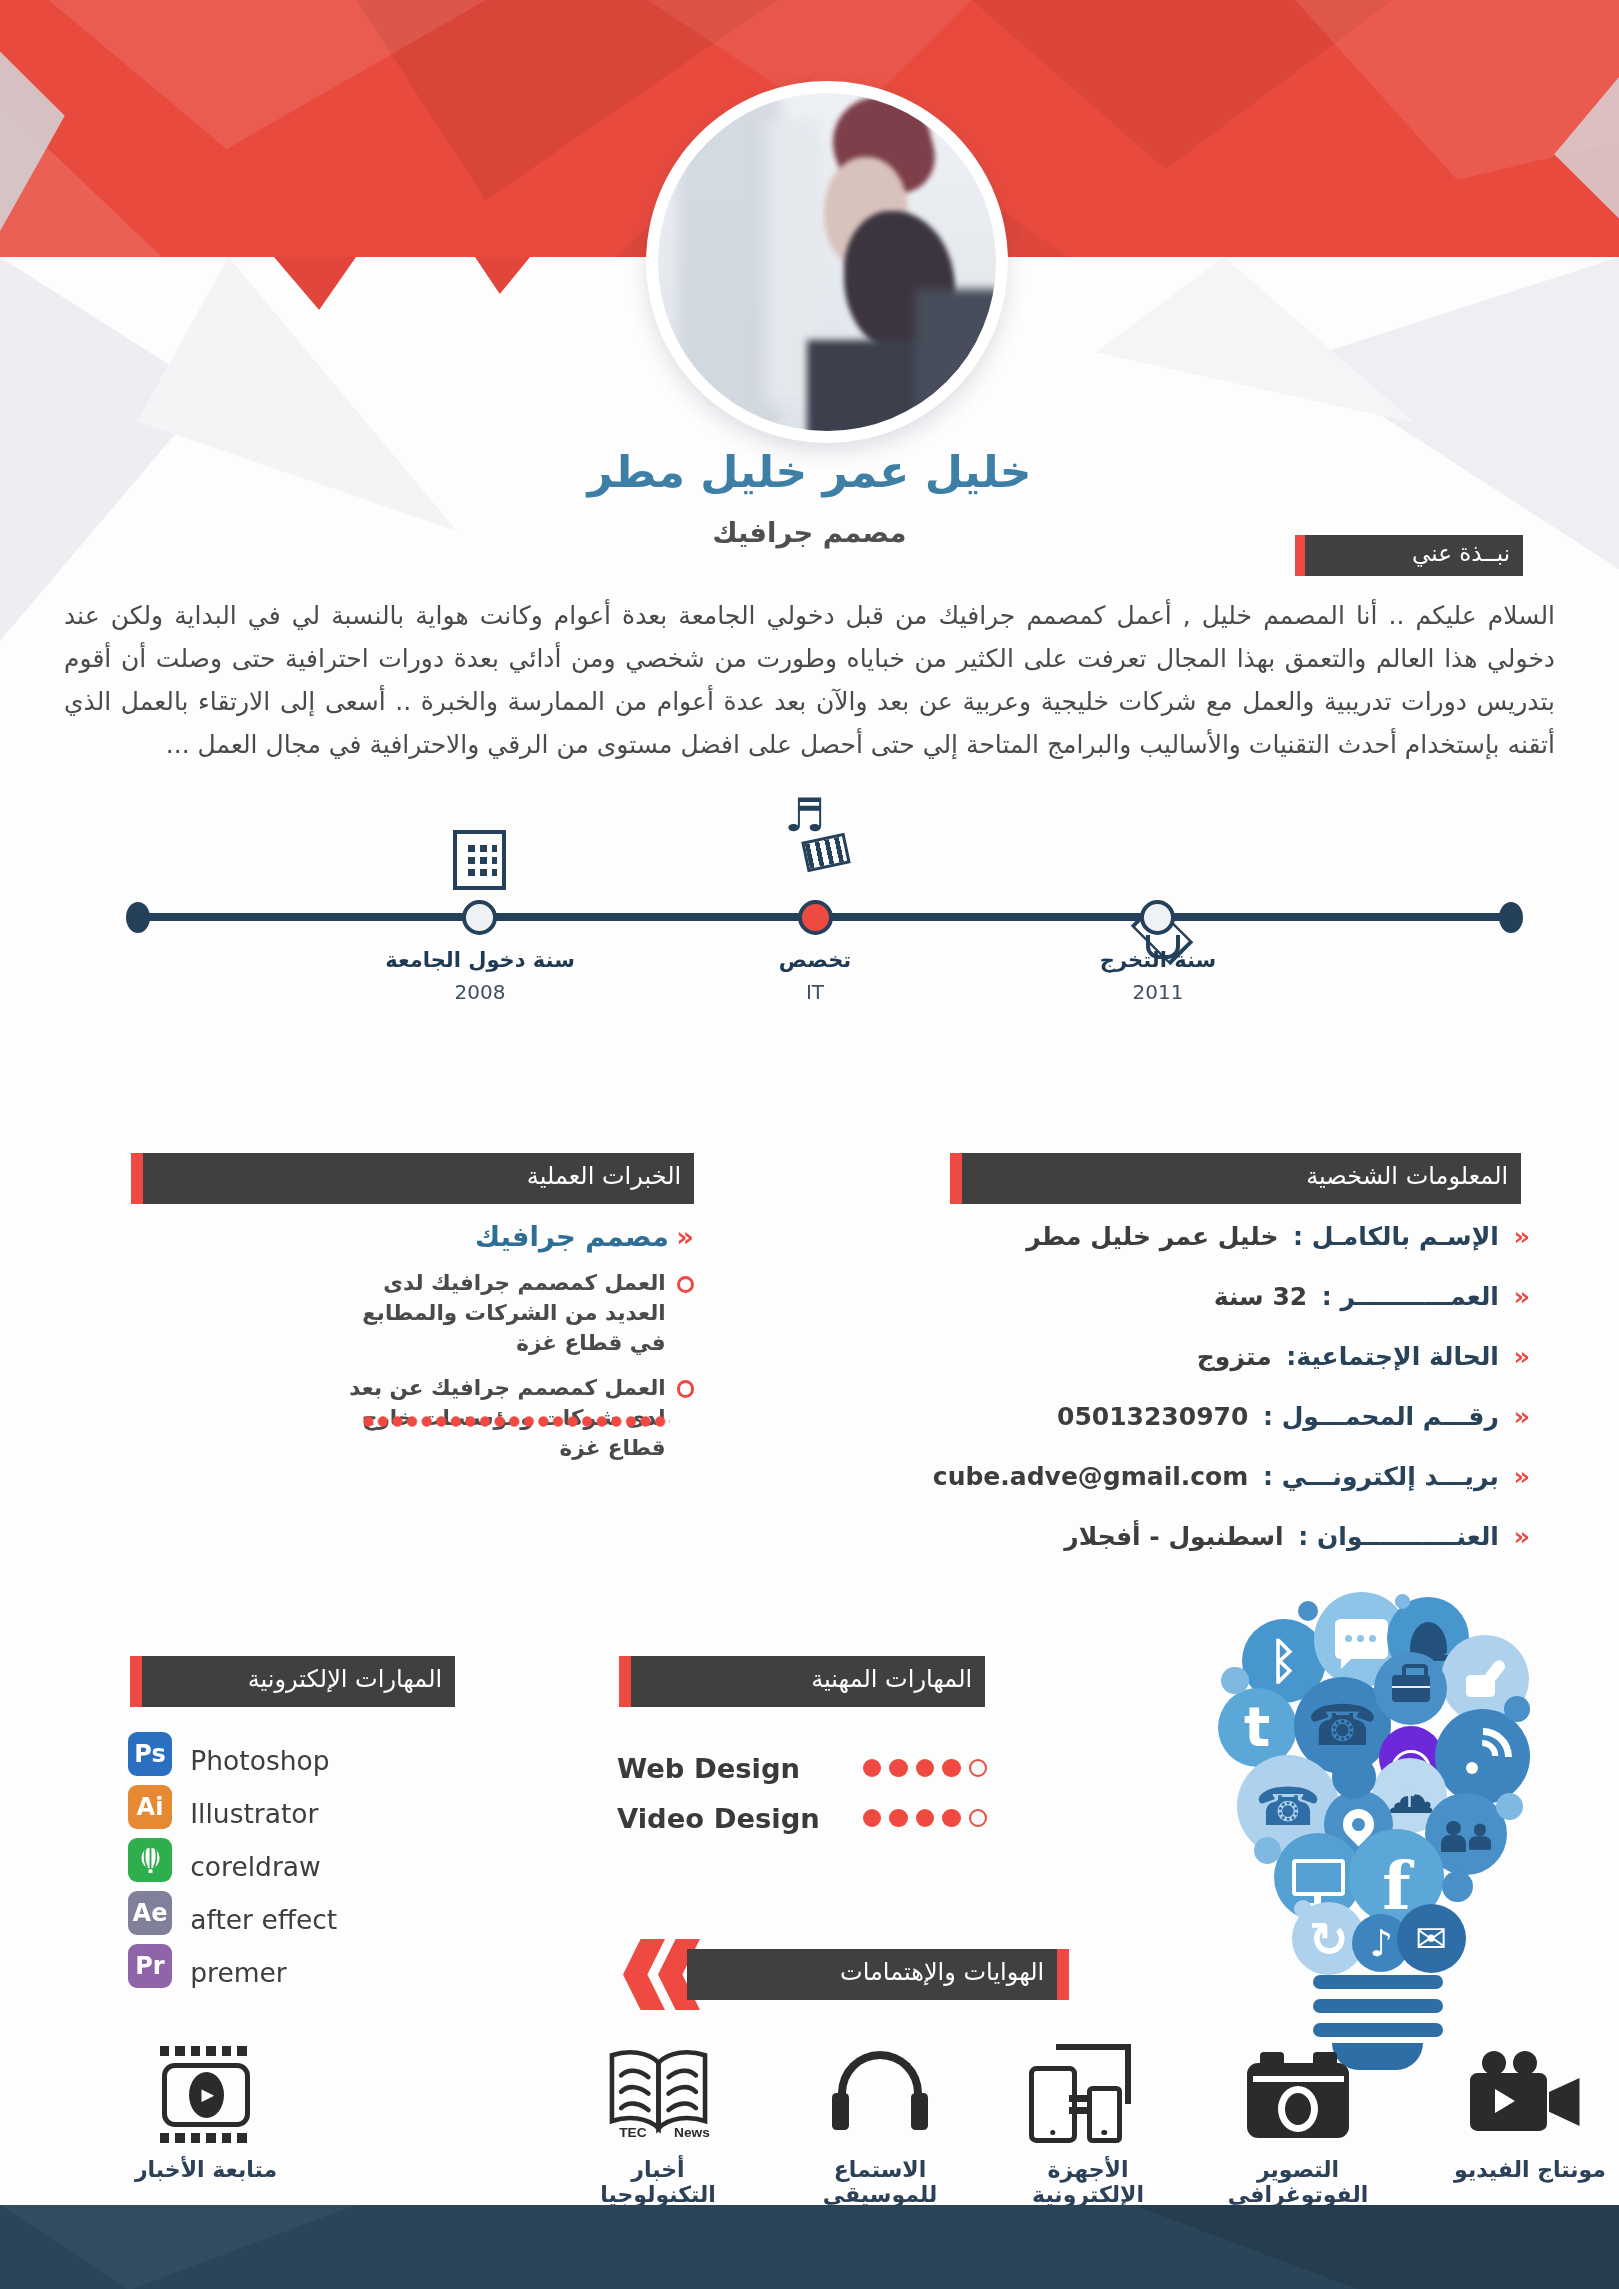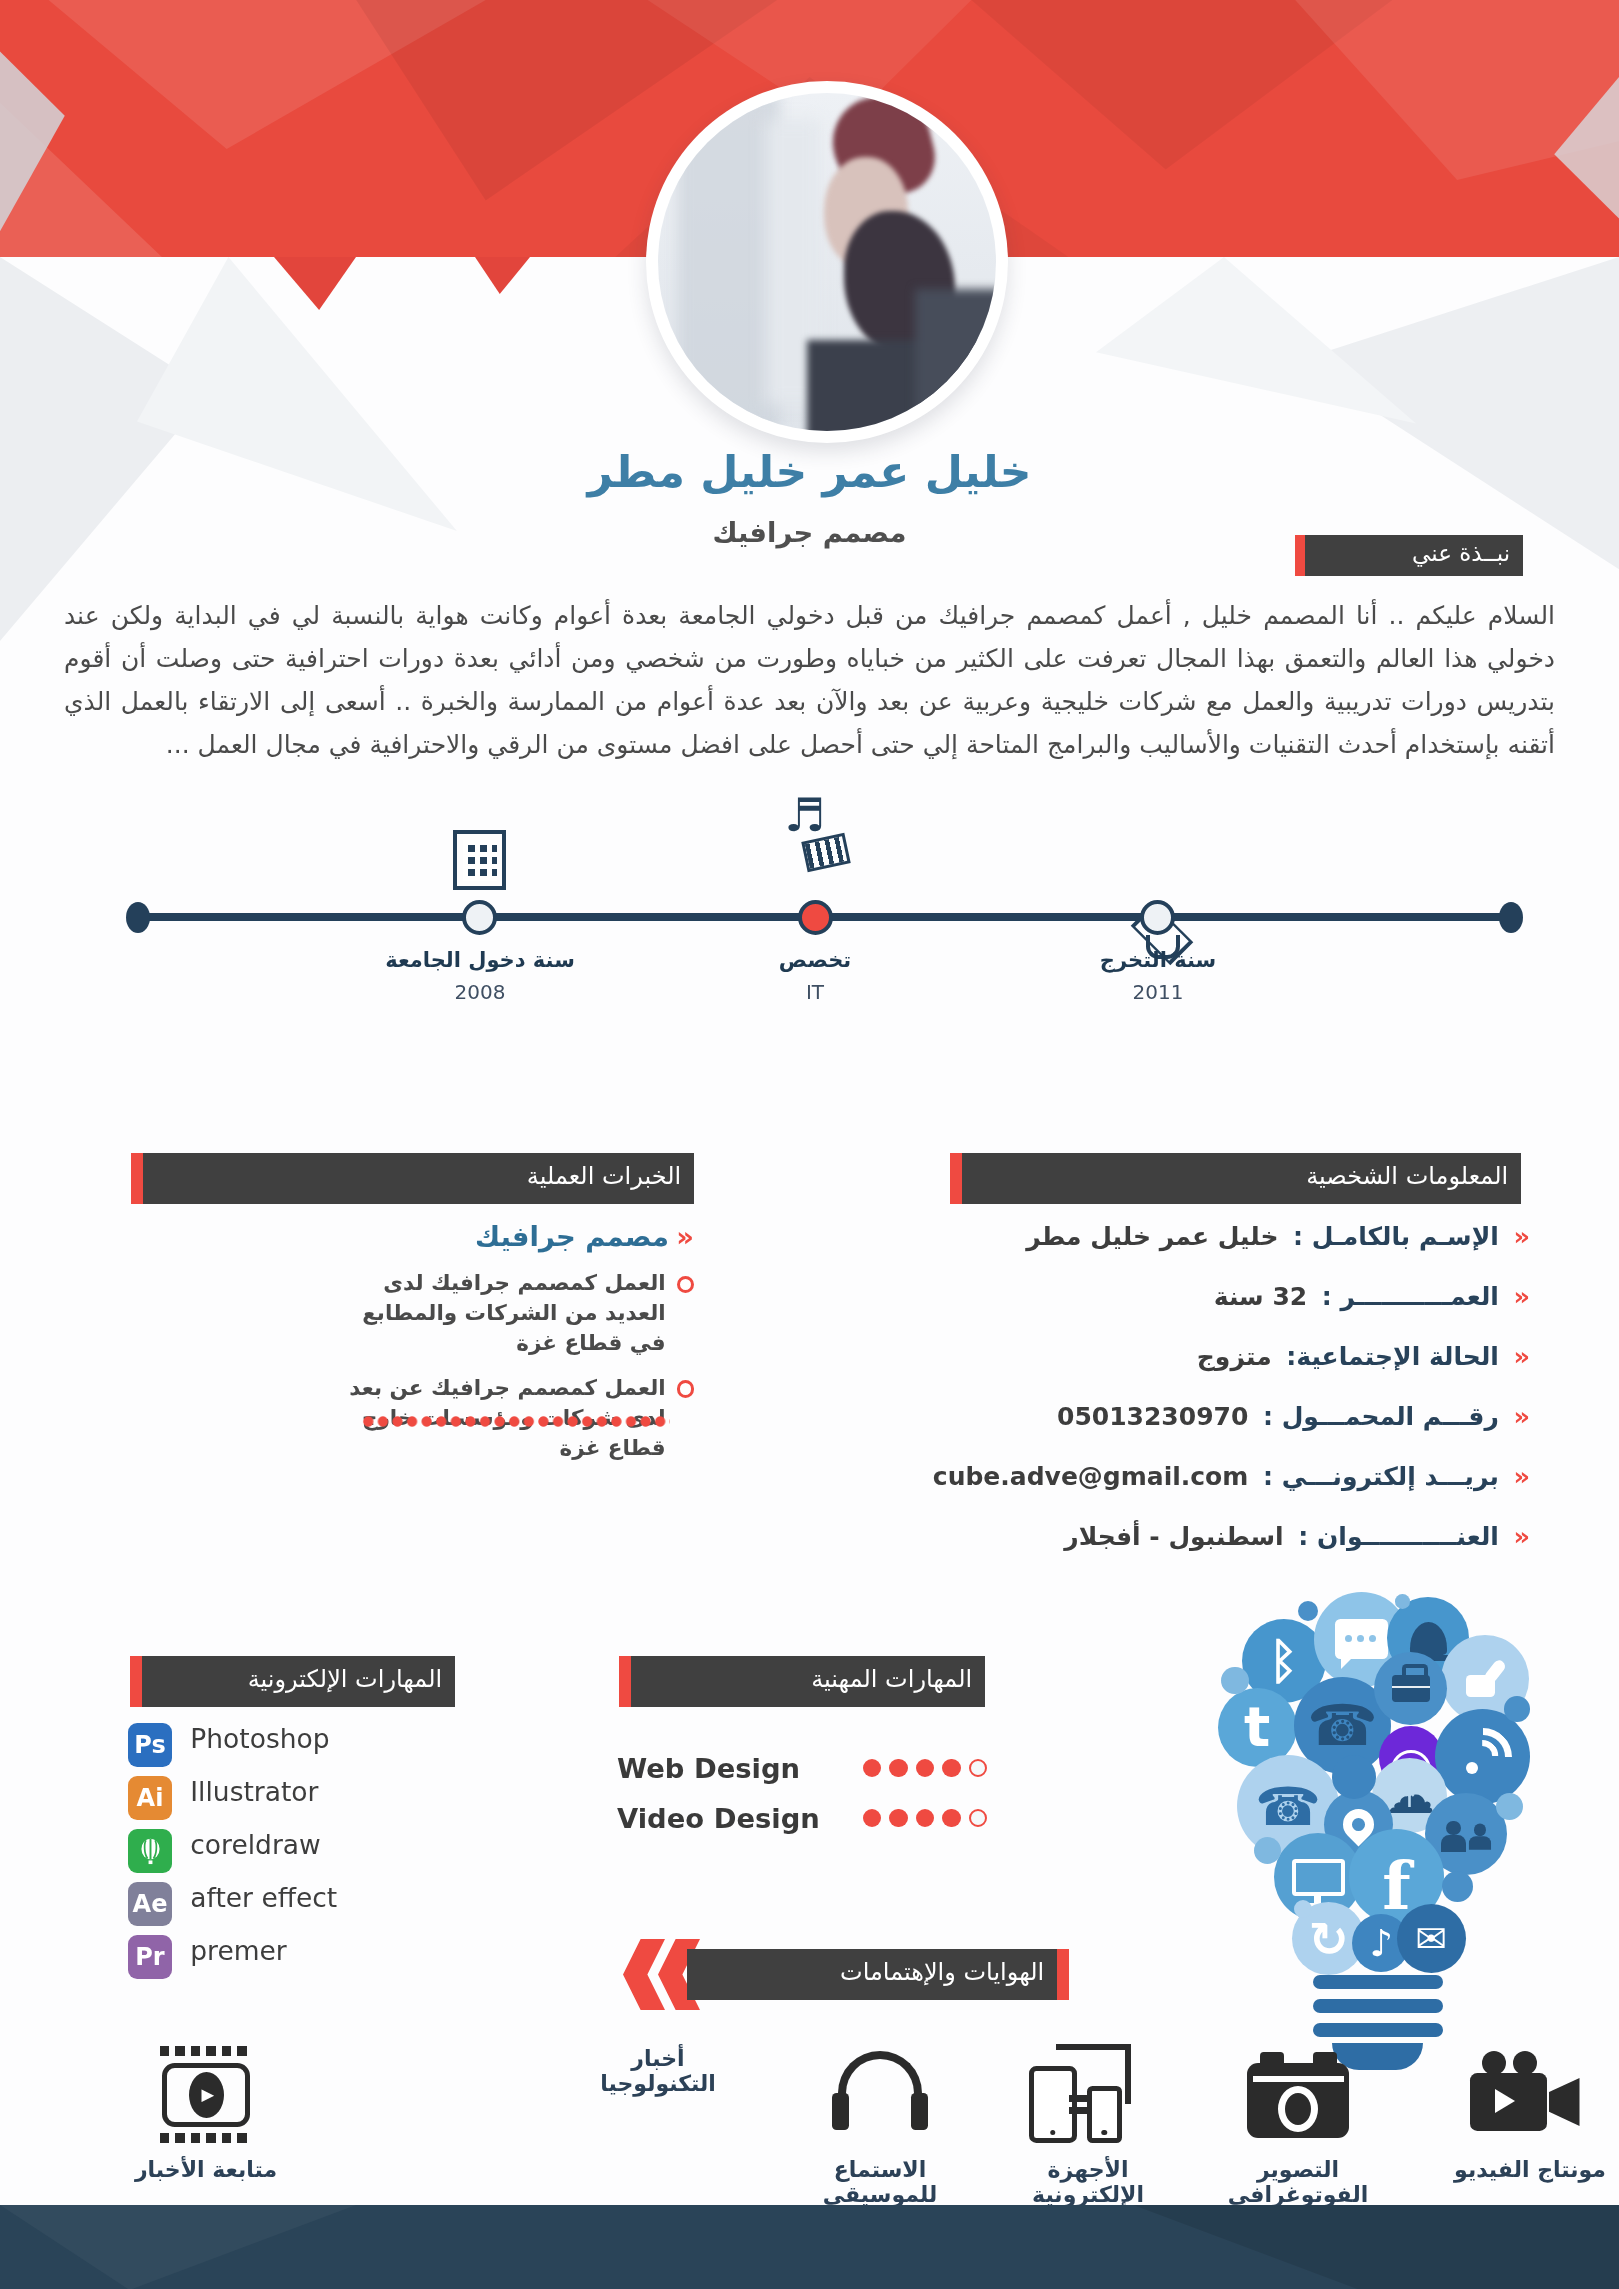--- a/index.html
+++ b/index.html
@@ -99,21 +99,21 @@
   .exp-title .chev { font-size:27.4px; margin-left:7.3px; }
   .exp-item { display:flex; margin-bottom:14.6px; }
   .exp-bullet { flex:0 0 17.4px; width:17.4px; height:17.4px; border:3.7px solid #ef4a41; border-radius:50%;
     margin-left:11px; margin-top:7.3px; background:#fff; }
   .exp-text { font-size:21.5px; line-height:30px; font-weight:bold; color:#4a4a4a; text-align:right; }
   .dots-sep { position:absolute; left:361px; top:1414px; width:309px; height:14.6px;
     background-image:radial-gradient(circle,#ef4a41 4.6px,transparent 5.5px); background-size:14.6px 14.6px; background-repeat:repeat-x; }
 
   
   .sw-list { position:absolute; left:128px; top:1723px; width:329px; }
-  .sw-row { display:flex; align-items:flex-start; height:53px; }
+  .sw-row { display:flex; align-items:flex-end; height:53px; }
   .sw-badge { width:44px; height:44px; border-radius:9.1px; color:#fff; font-size:24px; font-weight:bold;
     display:flex; align-items:center; justify-content:center; flex:0 0 44px; }
   .sw-name { margin-left:18.3px; font-size:26.5px; color:#3d3d3d; }
 
   
   .psk-rows { position:absolute; left:617px; top:1743px; width:370px; }
   .psk-row { display:flex; align-items:center; justify-content:space-between; height:50px; }
   .psk-name { font-size:27.4px; font-weight:bold; color:#3a3a3a; }
   .dots { display:flex; gap:8.2px; }
   .dot { width:18.3px; height:18.3px; border-radius:50%; background:#ef4a41; }
@@ -492,20 +492,36 @@
           <div class="hn-strip"></div>
           <div class="hn-frame">
             <div class="hn-oval">▶</div>
           </div>
           <div class="hn-strip"></div>
         </div>
     </div>
     <div class="h-label">متابعة الأخبار</div>
   </div>
   <div class="hobby" style="left:571px">
+    <div class="h-icon">
+      <svg class="book-svg" width="115" height="97" viewBox="0 0 126 106">
+        <g fill="none" stroke="#2b2b2b" stroke-width="5" stroke-linecap="round">
+          <path d="M63 18 C51 6 30 4 12 10 L12 82 C30 76 51 78 63 90 Z"></path>
+          <path d="M63 18 C75 6 96 4 114 10 L114 82 C96 76 75 78 63 90 Z"></path>
+          <path d="M22 32 C30 24 42 26 52 34"></path>
+            <path d="M22 50 C30 42 42 44 52 52"></path>
+            <path d="M22 68 C30 60 42 62 52 70"></path>
+          <path d="M74 34 C84 26 96 24 104 32"></path>
+            <path d="M74 52 C84 44 96 42 104 50"></path>
+            <path d="M74 70 C84 62 96 60 104 68"></path>
+        </g>
+        <text x="20" y="100" font-size="15" font-weight="bold" fill="#2b2b2b">TEC</text>
+        <text x="80" y="100" font-size="15" font-weight="bold" fill="#2b2b2b">News</text>
+      </svg>
+    </div>
     <div class="h-label">أخبار التكنولوجيا</div>
   </div>
   <div class="hobby" style="left:793px">
     <div class="h-icon">
       <div class="hob-phones">
           <div class="hp-band"></div>
         </div>
     </div>
     <div class="h-label">الاستماع للموسيقى</div>
   </div>

